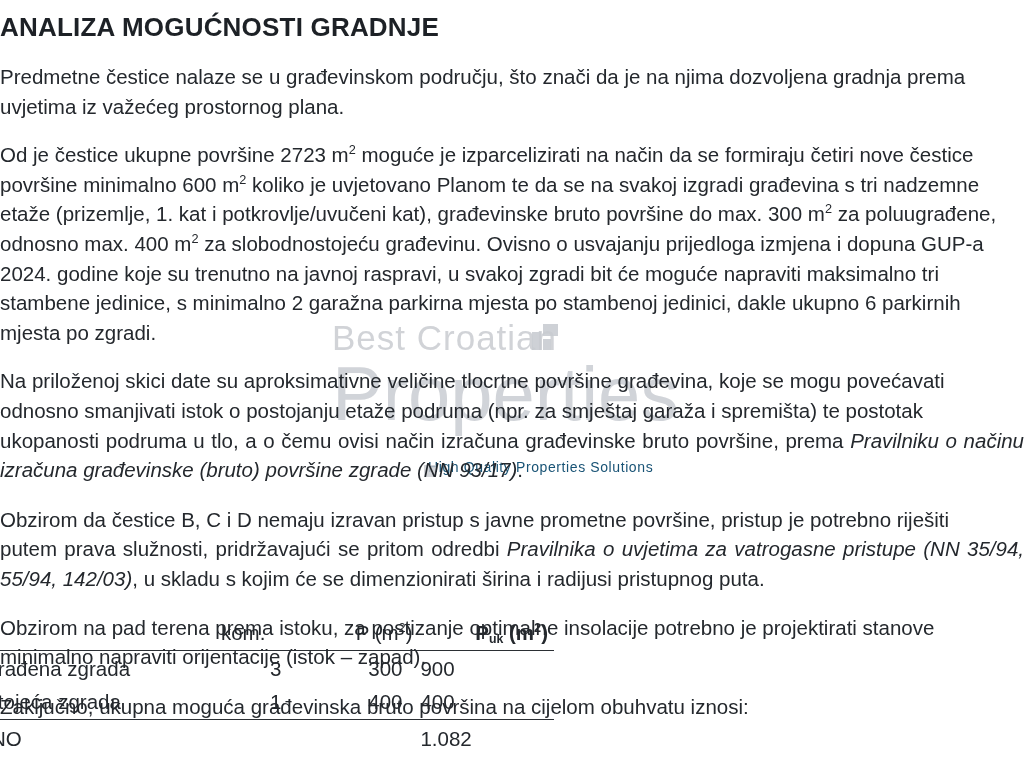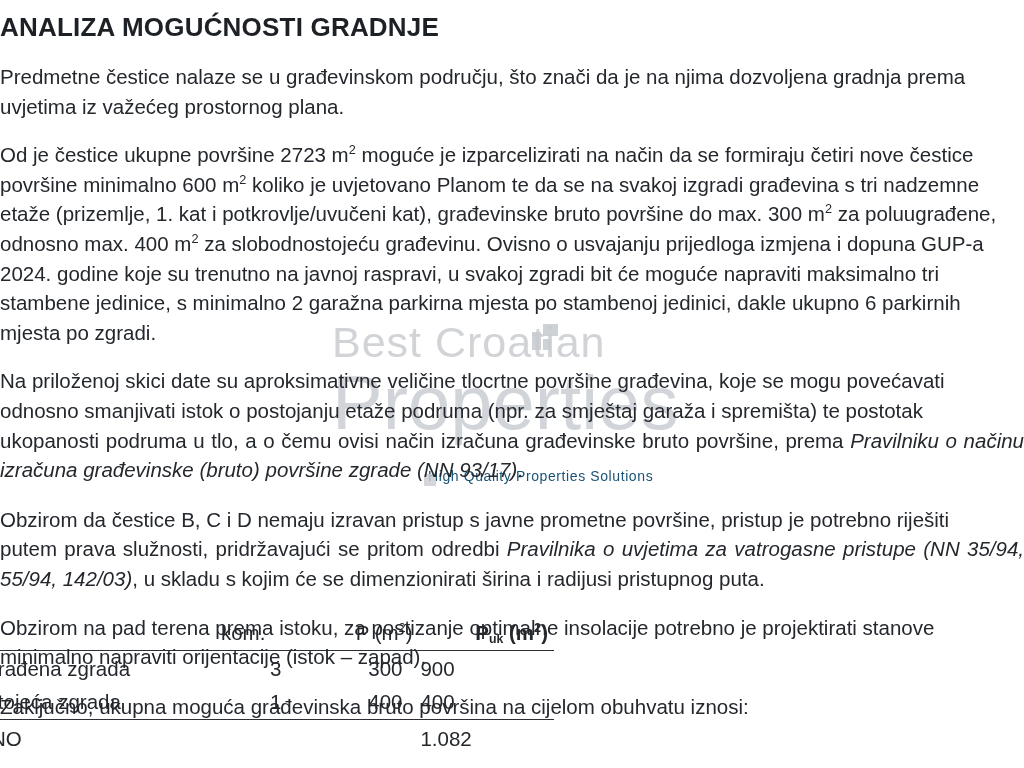--- a/index.html
+++ b/index.html
@@ -31,21 +31,21 @@
   #watermark {
     position: absolute;
     left: 398px;
     top: 318px;
     width: 640px;
     pointer-events: none;
     user-select: none;
     z-index: 0;
   }
   #watermark .wm-top {
-    font-size: 43px;
+    font-size: 35px;
     letter-spacing: 1px;
     color: #c9ccd1;
     opacity: .85;
     white-space: nowrap;
     font-weight: 400;
   }
   #watermark .wm-main {
     font-size: 76px;
     letter-spacing: 0px;
     color: #cdd0d5;

